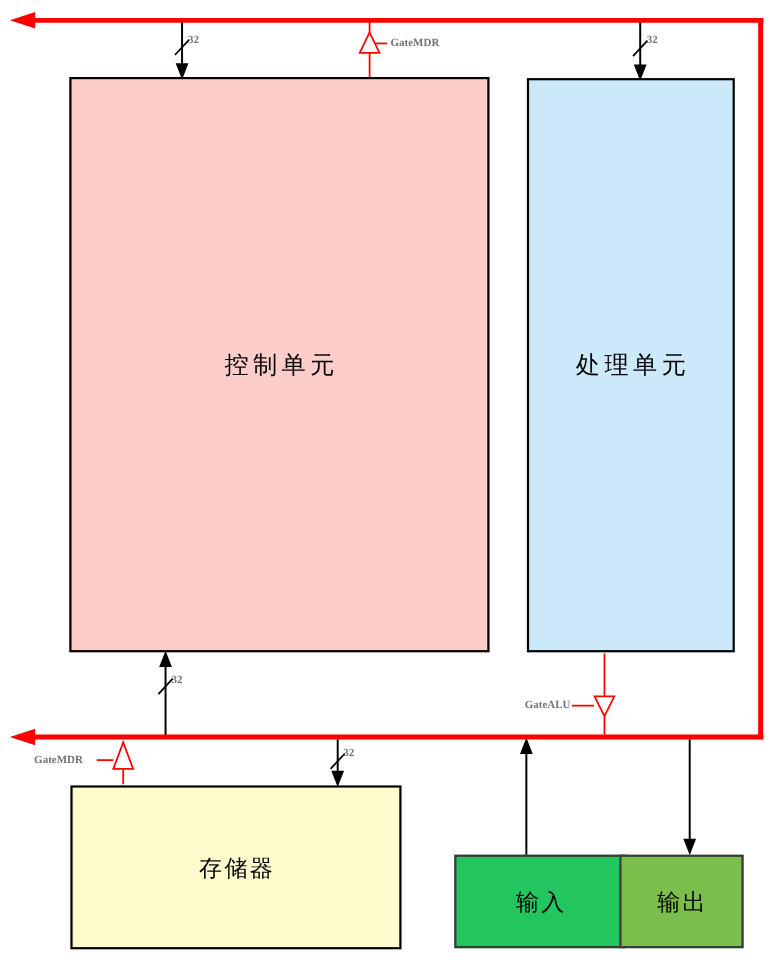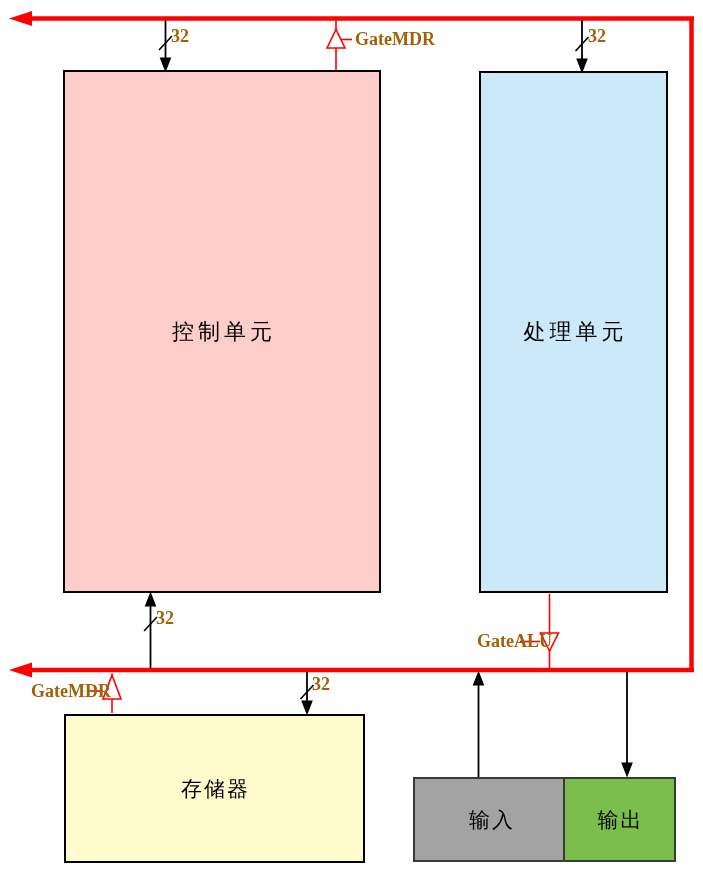--- a/index.html
+++ b/index.html
@@ -12,28 +12,28 @@
   }
   .wires{position:absolute;left:0;top:0;z-index:2;pointer-events:none;}
   .box{
     position:absolute;z-index:1;
     display:flex;align-items:center;justify-content:center;
     border:2px solid #000000;box-sizing:border-box;
     color:#000;
   }
   .box-label{font-size:22px;letter-spacing:4px;text-indent:4px;white-space:nowrap;}
   .box-label-sm{font-size:21px;letter-spacing:2px;text-indent:2px;white-space:nowrap;}
-  .control-box{left:63px;top:70px;width:318px;height:523px;background:#fdcdca;}
+  .control-box{left:63px;top:70px;width:382px;height:523px;background:#fdcdca;}
   .processing-box{left:479px;top:71px;width:189px;height:522px;background:#cce9fa;}
   .memory-box{left:64px;top:714px;width:301px;height:149px;background:#fffbcc;}
-  .input-box{left:413px;top:777px;width:156px;height:85px;background:#a3a3a3;border-color:#3a3a3a;}
+  .input-box{left:413px;top:777px;width:156px;height:85px;background:#22c55e;border-color:#3a3a3a;}
   .output-box{left:563px;top:777px;width:113px;height:85px;background:#7cbe4c;border-color:#3a3a3a;}
   .tag{
     position:absolute;z-index:3;
-    font-weight:bold;font-size:18px;color:#a16207;
+    font-weight:bold;font-size:10px;color:#737373;
     white-space:nowrap;line-height:15px;
   }
 </style>
 </head>
 <body>
 
 <div class="canvas">
 
   <div class="box control-box">
     <span class="box-label">控制单元</span>

